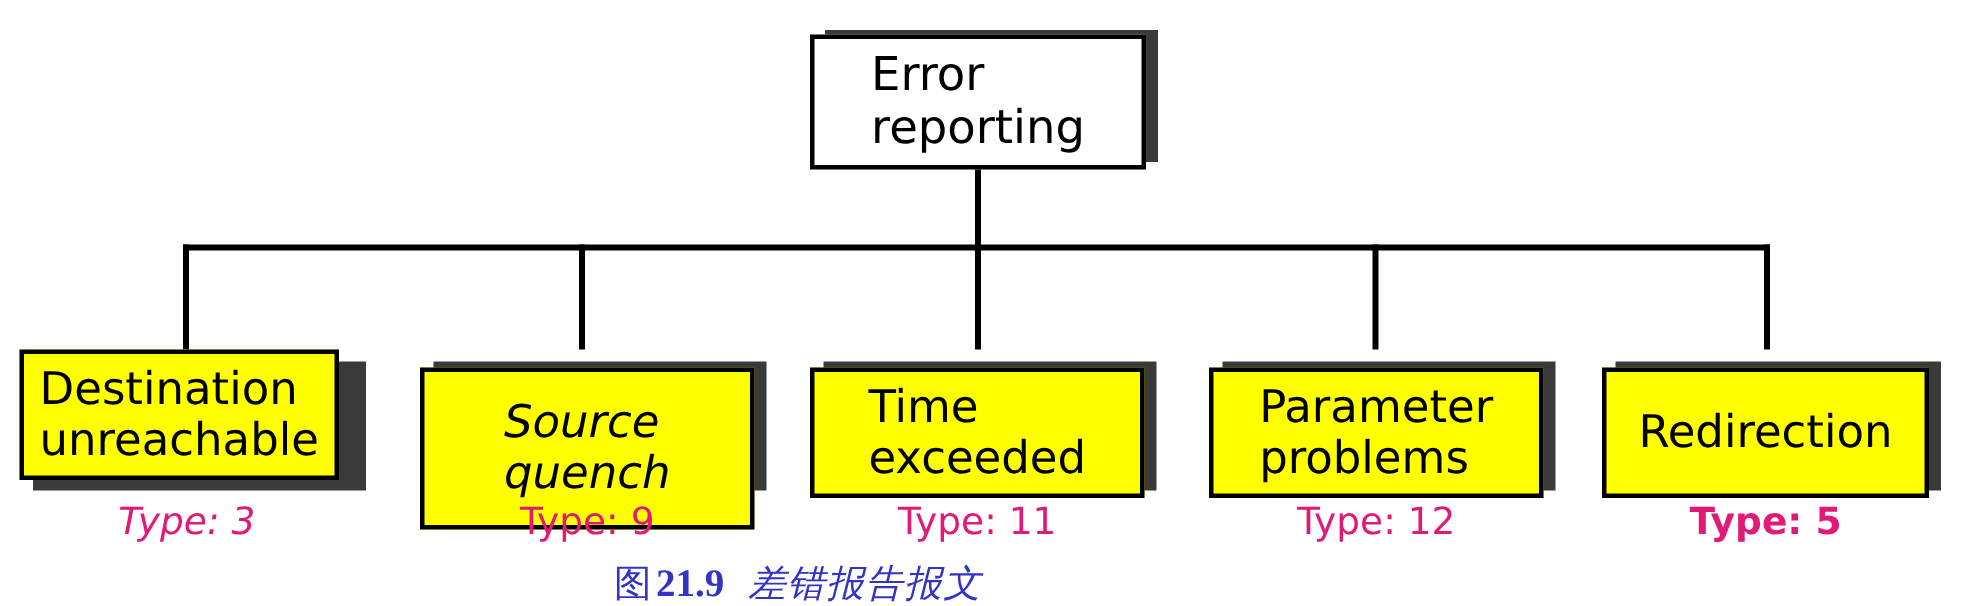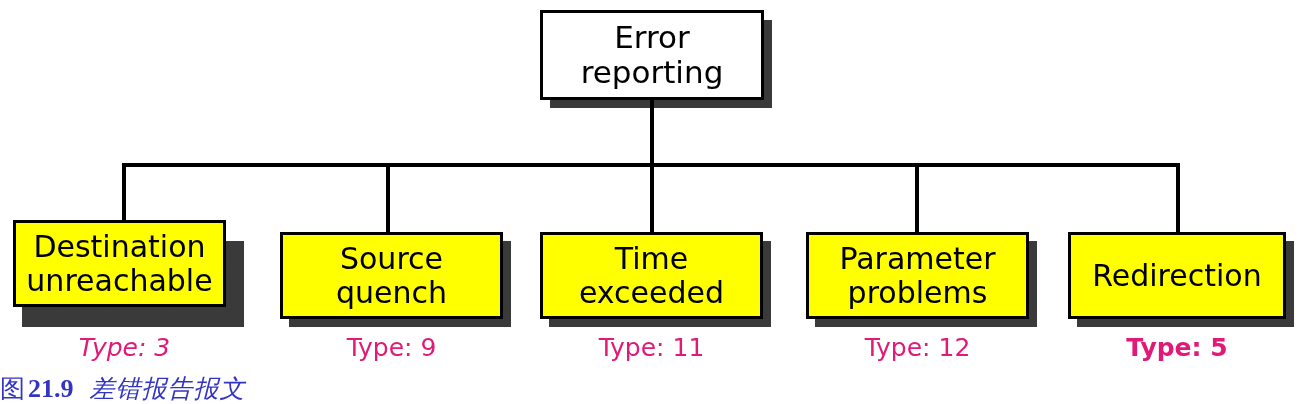--- a/index.html
+++ b/index.html
@@ -24,24 +24,24 @@
   }
 
   
   .node {
     position: absolute;
     box-sizing: border-box;
     border: 3px solid #000000;
     display: flex;
     align-items: center;
     justify-content: center;
-    text-align: center;
     color: #000000;
     line-height: 1.12;
     z-index: 3;
+    margin-top: 13px;
   }
   .node .node-label {
     display: block;
     white-space: pre-line;
     padding: 0 4px;
   }
 
   
   .shadow {
     position: absolute;
@@ -82,21 +82,21 @@
     z-index: 3;
     white-space: nowrap;
   }
 
   
   #figure-caption {
     position: absolute;
     left: 0;
     top: 372px;
     width: 1064px;
-    text-align: left;
+    text-align: center;
     color: #3333c4;
     font-size: 25px;
     white-space: nowrap;
     z-index: 3;
   }
   #figure-caption .cap-fig {
     font-family: "DejaVu Sans", "Liberation Sans", sans-serif;
   }
   #figure-caption .cap-num {
     font-family: "Liberation Serif", "DejaVu Serif", serif;
@@ -132,21 +132,21 @@
   <div class="conn-v" style="left:1176px; top:163px; height:70px;"></div>
 
   <div class="shadow" style="left:22px; top:241px; width:222px; height:86px;"></div>
   <div class="node leaf-node" style="left:13px; top:220px; width:213px; height:87px;">
     <span class="node-label">Destination
 unreachable</span>
   </div>
   <div class="type-label" style="left:13px; top:333px; width:223px;font-style:italic;">Type: 3</div>
 
   <div class="shadow" style="left:289px; top:241px; width:222px; height:86px;"></div>
-  <div class="node leaf-node" style="left:280px; top:232px; width:223px; height:87px;">
+  <div class="node leaf-node" style="left:280px; top:232px; width:223px; height:108px;font-style:italic;">
     <span class="node-label">Source
 quench</span>
   </div>
   <div class="type-label" style="left:280px; top:333px; width:223px;">Type: 9</div>
 
   <div class="shadow" style="left:549px; top:241px; width:222px; height:86px;"></div>
   <div class="node leaf-node" style="left:540px; top:232px; width:223px; height:87px;">
     <span class="node-label">Time
 exceeded</span>
   </div>

